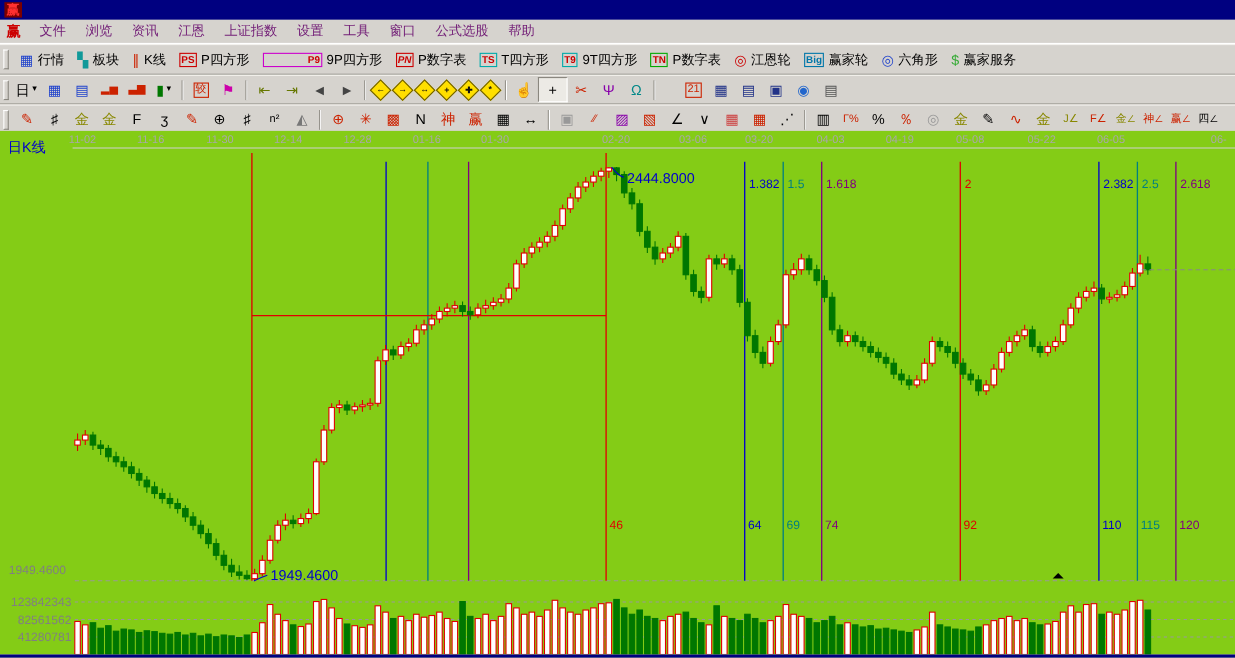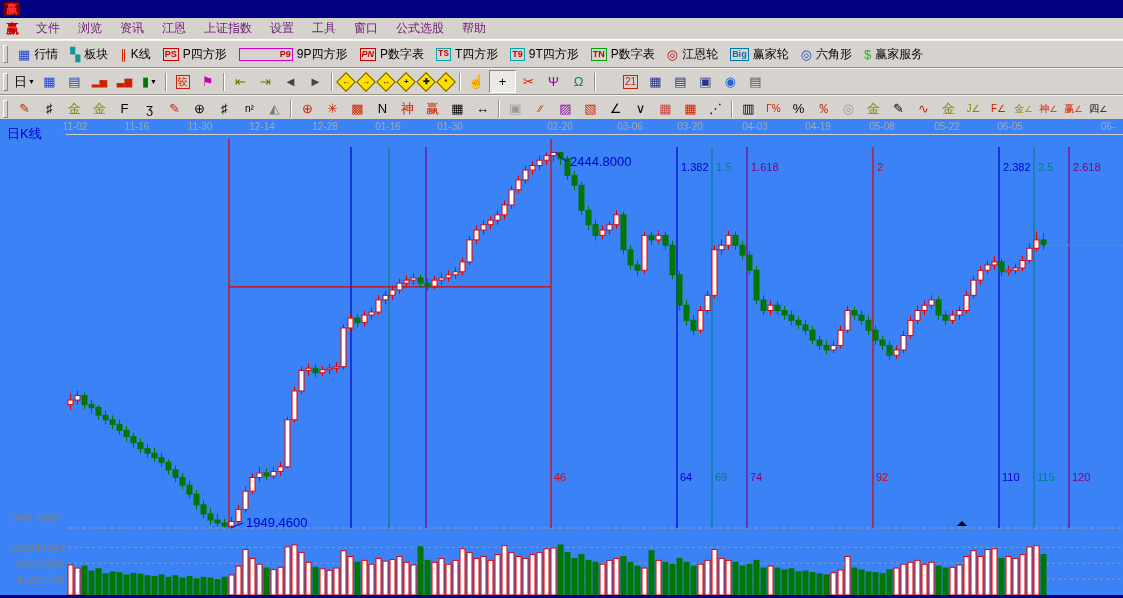--- a/index.html
+++ b/index.html
@@ -25,21 +25,21 @@
   .chip{font-size:9px;font-weight:bold;border:1px solid;padding:0 1px;line-height:11px;letter-spacing:0}
   .ibtn{min-width:23px;height:21px;display:flex;align-items:center;justify-content:center;
         font-size:13px;line-height:1;cursor:default;padding:0 1px}
   .ibtn.small{font-size:10px}
   .ibtn.boxed span{border:1px solid currentColor;padding:0 1px;font-size:10px;line-height:12px}
   .ibtn.pressed{background:#eceae5;border:1px solid #8a877f;border-right-color:#fff;border-bottom-color:#fff}
   .dd{font-size:7px;margin-left:1px;color:#000}
   .diamond{width:12px;height:12px;background:#ffdf00;border:1px solid #6b5c00;
            transform:rotate(45deg);display:flex;align-items:center;justify-content:center;margin:0 3px}
   .diamond>span{transform:rotate(-45deg);font-size:8px;line-height:1;color:#111;font-weight:bold}
-  #chart-region{position:absolute;left:0;top:119px;width:1123px;height:476px;background:#3b82f6;overflow:hidden}
+  #chart-region{position:absolute;left:0;top:119px;width:1123px;height:476px;background:#84cc16;overflow:hidden}
   #chart-svg{position:absolute;left:0;top:0}
   #period-label{position:absolute;left:7px;top:6px;color:#0000cc;font-size:13px;z-index:2}
   #bottom-strip{position:absolute;left:0;bottom:0;width:100%;height:3px;background:#000080}
 </style>
 </head>
 <body>
 
 <div class="titlebar">
   <span class="logo">赢</span>
 </div>
@@ -80,21 +80,21 @@
     </span>
     <span class="tbtn">
       <span class="chip" style="color: rgb(204, 0, 0); border-color: rgb(204, 0, 204); padding-left: 40px;">P9</span>
       <span>9P四方形</span>
     </span>
     <span class="tbtn">
       <span class="chip" style="color: rgb(204, 0, 0); border-color: rgb(204, 0, 0); font-style: italic;">PN</span>
       <span>P数字表</span>
     </span>
     <span class="tbtn">
-      <span class="chip" style="color: rgb(204, 0, 0); border-color: rgb(0, 170, 170); font-family: Liberation Mono, monospace;">TS</span>
+      <span class="chip" style="color: rgb(204, 0, 0); border-color: rgb(0, 170, 170);">TS</span>
       <span>T四方形</span>
     </span>
     <span class="tbtn">
       <span class="chip" style="color: rgb(204, 0, 0); border-color: rgb(0, 170, 170);">T9</span>
       <span>9T四方形</span>
     </span>
     <span class="tbtn">
       <span class="chip" style="color: rgb(204, 0, 0); border-color: rgb(0, 170, 0);">TN</span>
       <span>P数字表</span>
     </span>

